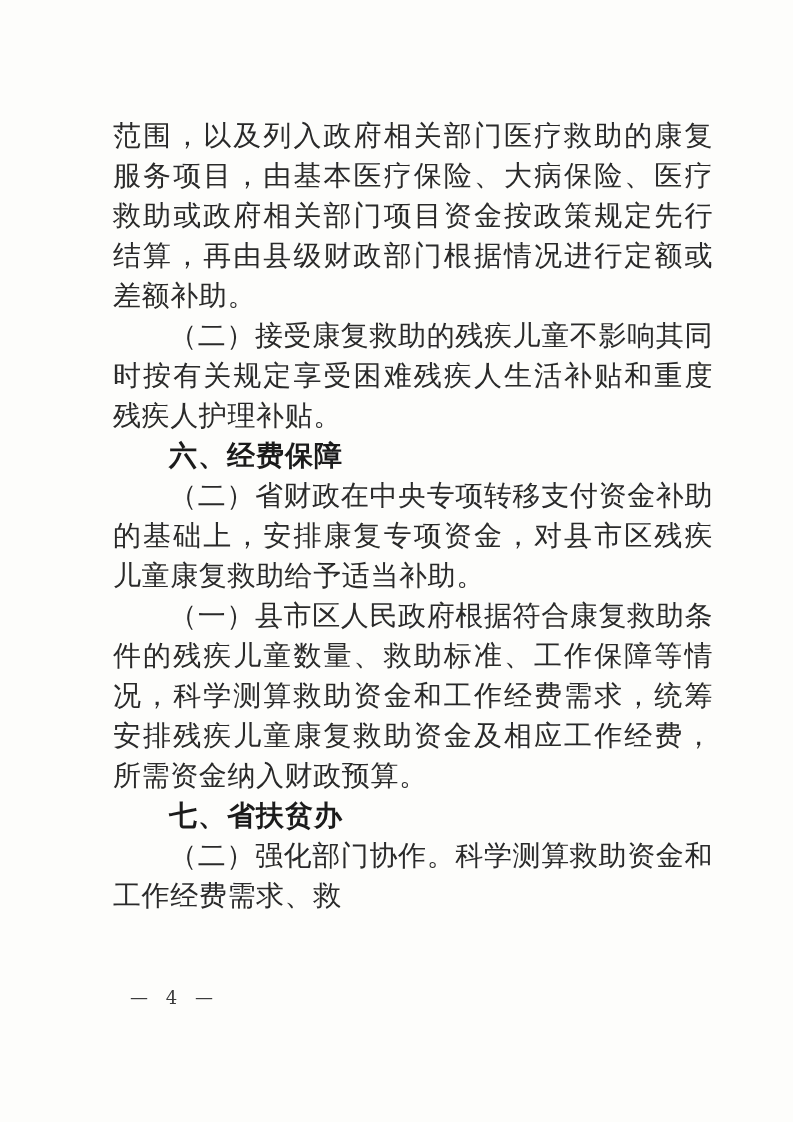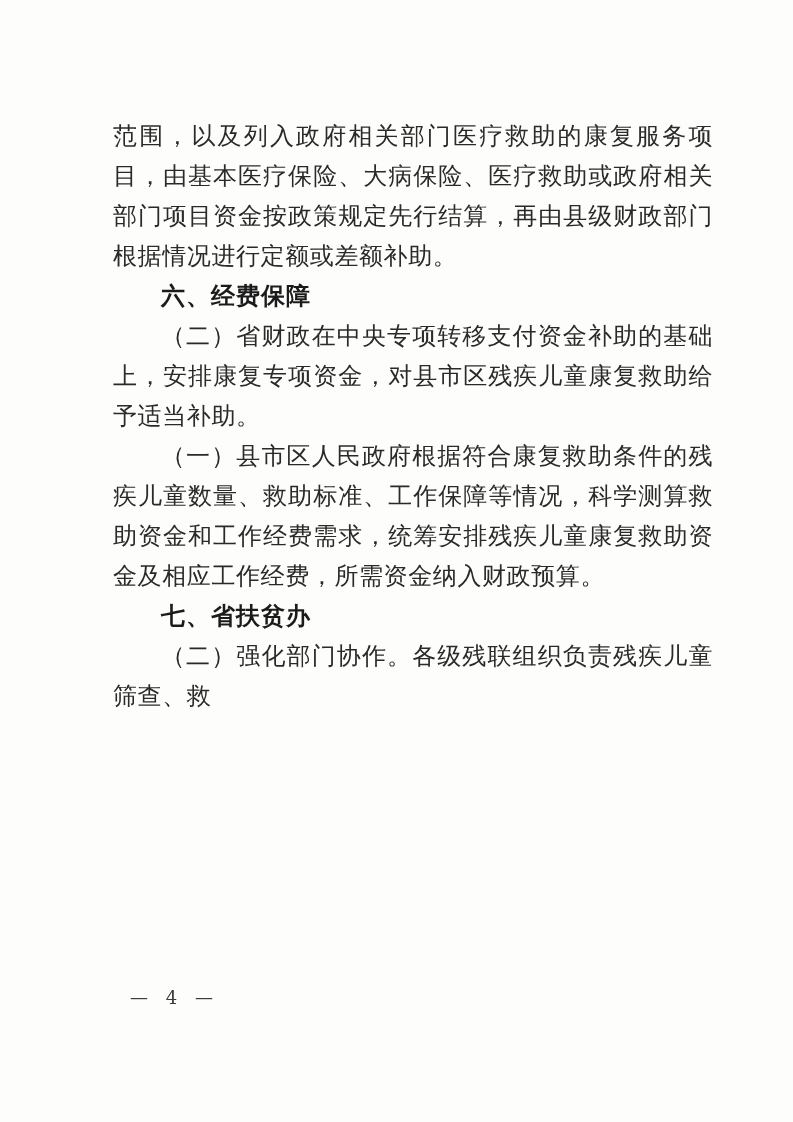--- a/index.html
+++ b/index.html
@@ -17,21 +17,21 @@
     color: #2a2a2a;
   }
   .content {
     position: absolute;
     left: 113px;
     top: 116px;
     width: 600px;
   }
   .content p {
     margin: 0;
-    font-size: 24px;
+    font-size: 28px;
     line-height: 40px;
     text-align: justify;
     text-justify: inter-ideograph;
     letter-spacing: 0.6px;
     word-break: break-all;
   }
   .content p.indent {
     text-indent: 2em;
   }
   .content p.heading {
@@ -51,20 +51,21 @@
     color: #3c3c3c;
     font-family: "DejaVu Serif", "Liberation Serif", serif;
   }
 </style>
 </head>
 <body>
 
 <div class="page">
   <div class="content">
       <p class="">范围，以及列入政府相关部门医疗救助的康复服务项目，由基本医疗保险、大病保险、医疗救助或政府相关部门项目资金按政策规定先行结算，再由县级财政部门根据情况进行定额或差额补助。</p>
+      <p class=" indent">（二）接受康复救助的残疾儿童不影响其同时按有关规定享受困难残疾人生活补贴和重度残疾人护理补贴。</p>
       <p class="heading">六、经费保障</p>
       <p class=" indent">（二）省财政在中央专项转移支付资金补助的基础上，安排康复专项资金，对县市区残疾儿童康复救助给予适当补助。</p>
       <p class=" indent">（一）县市区人民政府根据符合康复救助条件的残疾儿童数量、救助标准、工作保障等情况，科学测算救助资金和工作经费需求，统筹安排残疾儿童康复救助资金及相应工作经费，所需资金纳入财政预算。</p>
       <p class="heading">七、省扶贫办</p>
-      <p class=" indent">（二）强化部门协作。各级残联组织负责残疾儿童筛查、救</p>
+      <p class=" indent">（二）强化部门协作。科学测算救助资金和工作经费需求、救</p>
     </div>
   <div class="page-footer">— 4 —</div>
 </div>
 
 </body></html>

